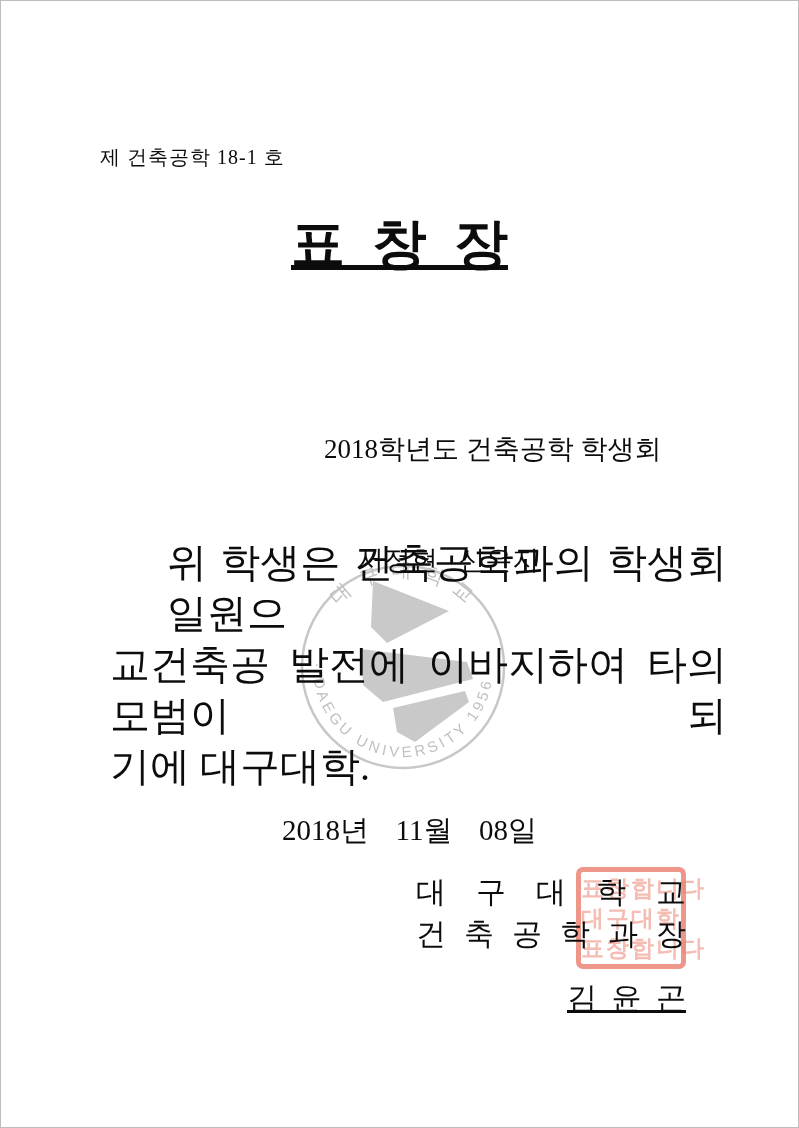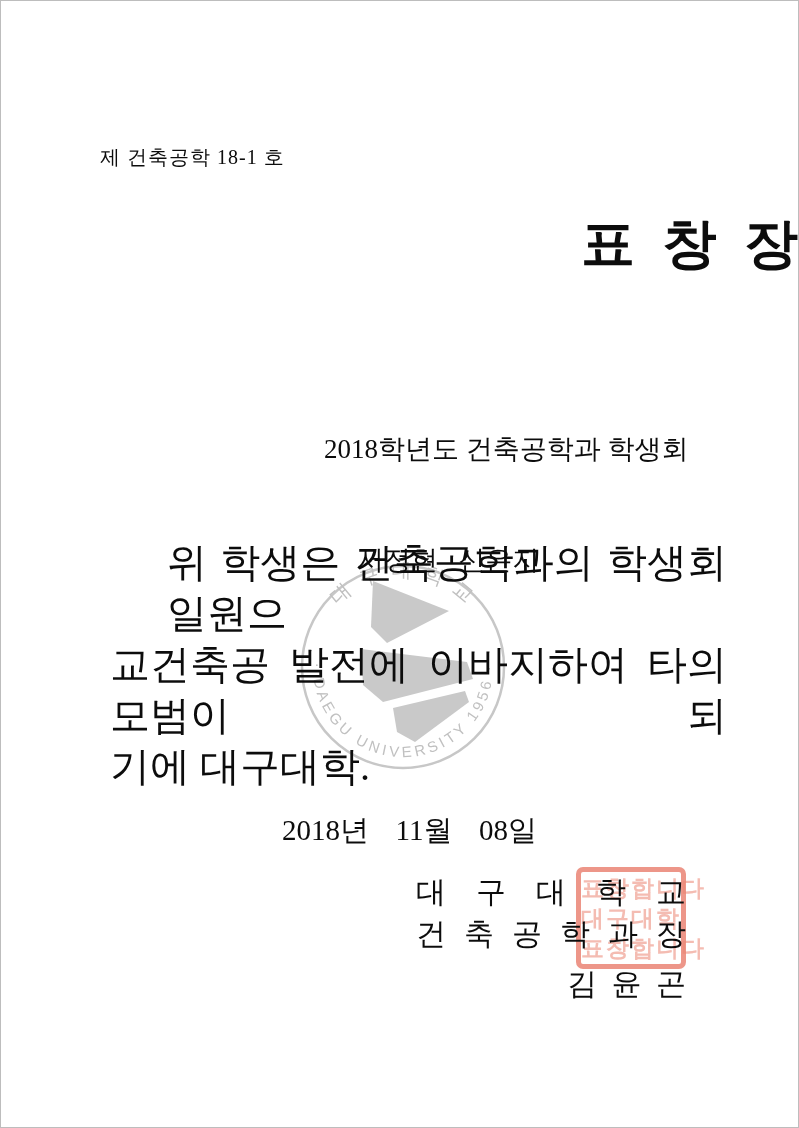--- a/index.html
+++ b/index.html
@@ -17,21 +17,21 @@
   .wm-arc-top{font-family:"Liberation Serif","DejaVu Serif",serif;font-size:20px;letter-spacing:3px;fill:#c0c0c0;}
   .wm-arc-bottom{font-family:"Liberation Sans","DejaVu Sans",sans-serif;font-size:15px;letter-spacing:3.5px;fill:#c0c0c0;}
   
   .doc-number{
     position:absolute;left:99px;top:143px;z-index:2;
     font-size:20px;font-weight:normal;letter-spacing:1px;white-space:pre;
   }
   .cert-title{
     position:absolute;left:0;top:212px;width:100%;z-index:2;
     font-size:54px;font-weight:600;line-height:62px;
-    text-align:right;word-spacing:14px;white-space:pre;
+    text-align:center;word-spacing:14px;white-space:pre;text-decoration:underline;
   }
   .recipients{
     position:absolute;left:323px;top:356px;z-index:2;
     font-size:27px;line-height:37px;white-space:pre;
   }
   .recipients .indent{padding-left:33px;}
   .body-text{
     position:absolute;left:109px;top:536px;width:617px;z-index:2;
     font-size:40px;line-height:51px;
   }
@@ -42,21 +42,21 @@
     position:absolute;left:0;top:776px;width:100%;z-index:2;
     padding-left:20px;box-sizing:border-box;
     font-size:29px;line-height:34px;text-align:center;
     word-spacing:6px;white-space:pre;margin-top:36px;
   }
   .signature{
     position:absolute;left:415px;top:870px;width:270px;z-index:2;
     font-size:30px;
   }
   .sig-line{line-height:42px;text-align:justify;text-align-last:justify;white-space:normal;}
-  .sig-name{line-height:42px;margin-top:8px;text-align:right;white-space:pre;word-spacing:7px;}
+  .sig-name{line-height:42px;margin-top:22px;text-align:right;white-space:pre;word-spacing:7px;text-decoration:underline;}
   
   .seal{
     position:absolute;left:575px;top:866px;width:110px;height:102px;z-index:1;
     box-sizing:border-box;
     border:5px solid rgba(233,125,108,0.85);
     border-radius:7px;
     opacity:.95;
     padding-top:2px;
   }
   .seal-row{
@@ -87,21 +87,21 @@
     <text class="wm-arc-bottom" text-anchor="middle">
       <textPath href="#wm-bottom-path" startOffset="50%">· DAEGU UNIVERSITY 1956 ·</textPath>
     </text>
   </svg>
 
   <div class="doc-number">제 건축공학 18-1 호</div>
 
   <div class="cert-title">표 창 장</div>
 
   <div class="recipients">
-    <div>2018학년도 건축공학과 학생회</div>
+    <div>2018학년도 건축공학 학생회</div>
     <div class="indent">서정현   신은지</div>
   </div>
 
   <div class="body-text">
     <div class="body-line first">위 학생은 건축공학과의 학생회 일원으</div>
     <div class="body-line">교건축공 발전에 이바지하여 타의 모범이 되</div>
     <div class="body-line last">기에 대구대학.</div>
   </div>
 
   <div class="date-line">2018년  11월  08일</div>

